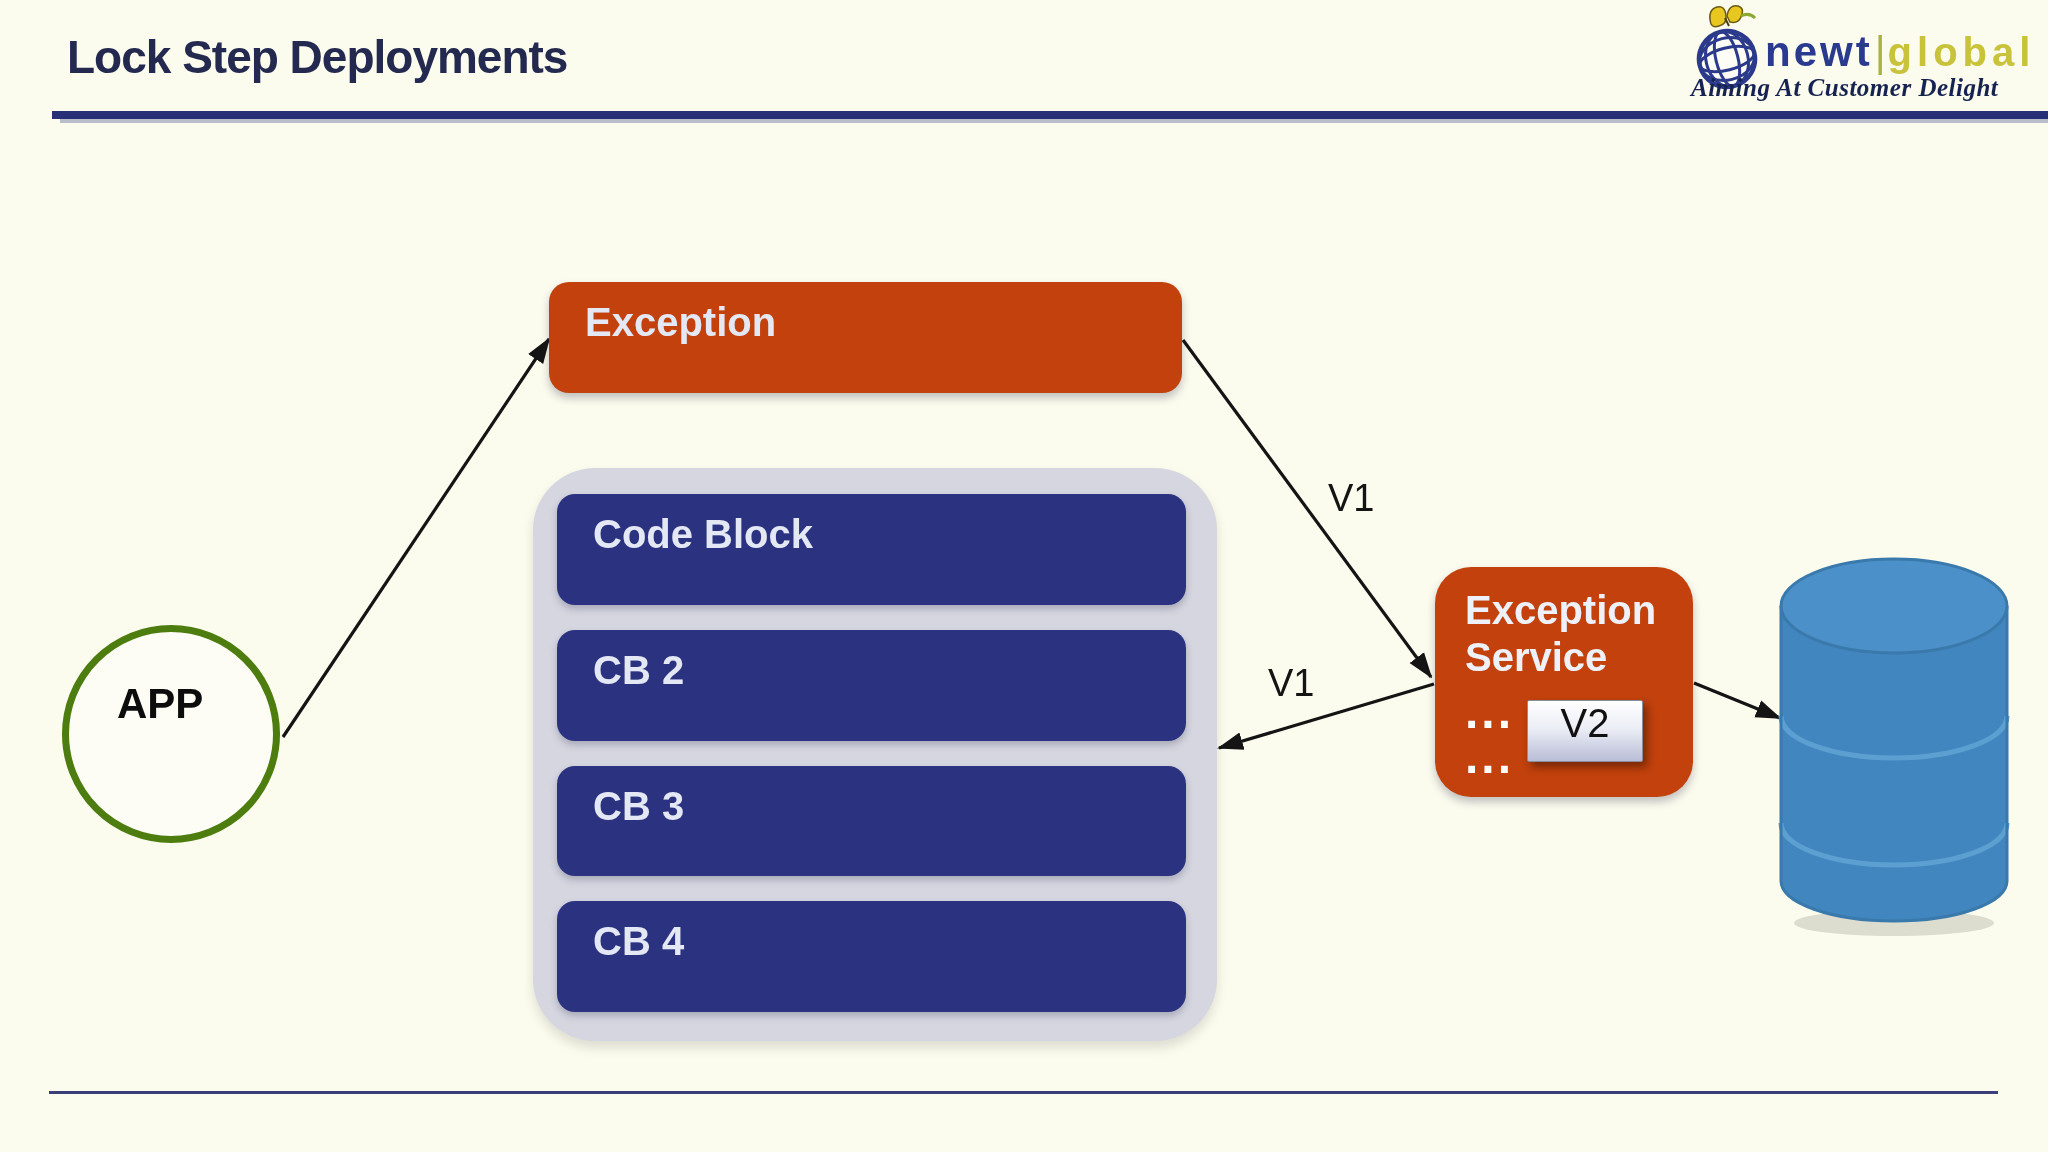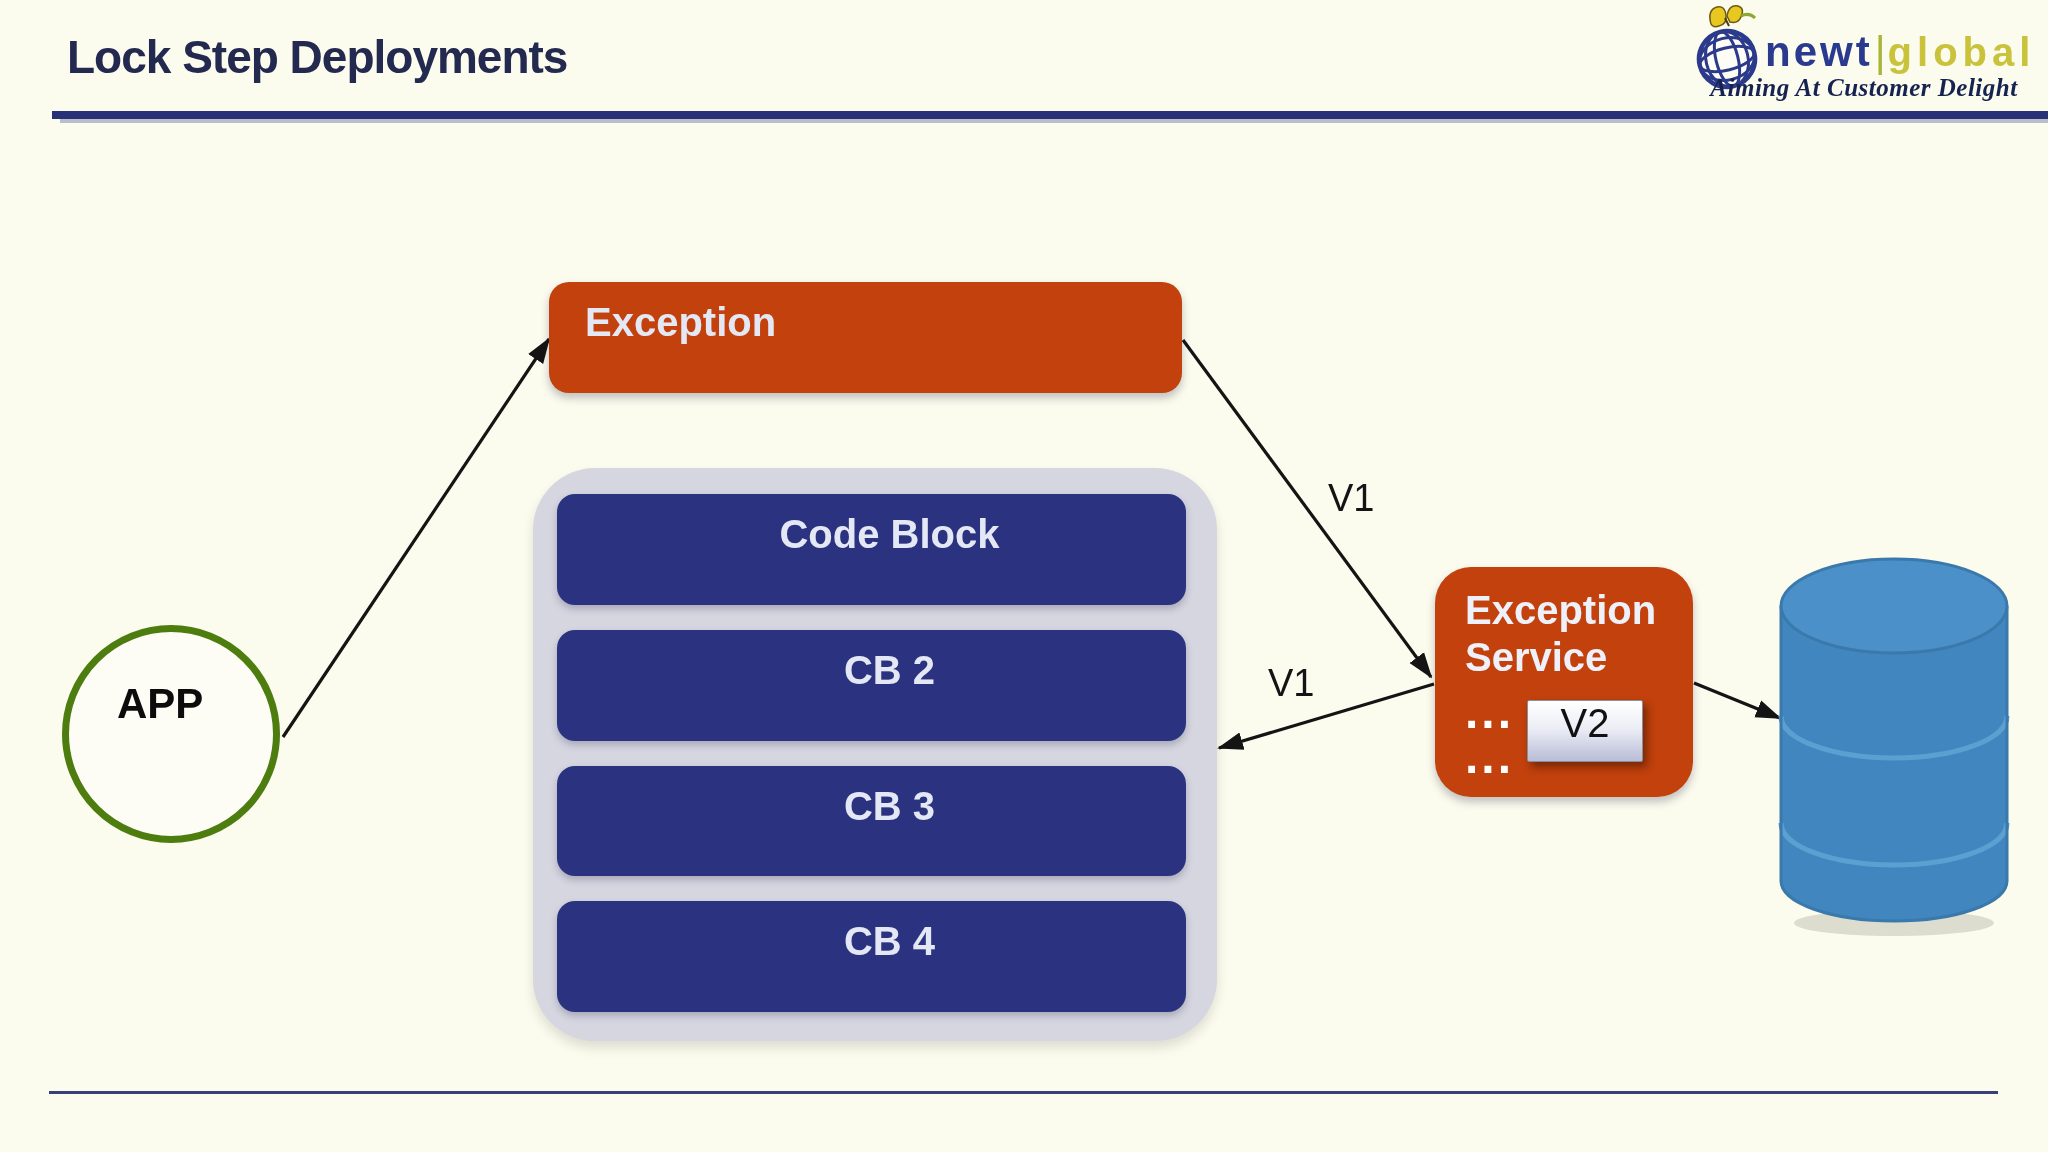--- a/index.html
+++ b/index.html
@@ -27,21 +27,21 @@
   }
   
   .logo{position:absolute;left:1691px;top:2px;width:346px;height:102px;}
   .logo .globe{position:absolute;left:2px;top:24px;}
   .logo .butterfly{position:absolute;left:14px;top:0px;}
   .brand{position:absolute;left:74px;top:26px;white-space:nowrap;}
   .brand .newt{font-size:42px;font-weight:700;color:#2a3b8f;letter-spacing:3px;}
   .brand .pipe{font-size:42px;font-weight:400;color:#a9b53a;padding:0 2px;}
   .brand .global{font-size:40px;font-weight:700;color:#c9c33c;letter-spacing:5px;}
   .tagline{
-    position:absolute;left:0;top:72px;width:346px;text-align:center;
+    position:absolute;left:0;top:72px;width:346px;
     font-family:"Liberation Serif", serif;font-style:italic;font-weight:700;
     font-size:25px;color:#16224f;letter-spacing:0.5px;white-space:nowrap;
   }
   
   .app-circle{
     position:absolute;left:62px;top:625px;width:204px;height:204px;
     border:7px solid #4d7c0f;border-radius:50%;background:#fdfdf6;
   }
   .app-circle .app-label{
     position:absolute;left:48px;top:48px;
@@ -57,21 +57,21 @@
     padding:0;box-sizing:border-box;
   }
   .box-label{
     display:block;padding:18px 0 0 36px;font-size:40px;font-weight:700;color:#e4e8f4;
   }
   .cb-container{
     position:absolute;left:533px;top:468px;width:684px;height:573px;
     background:#d5d6e0;border-radius:62px;
     box-shadow:0 7px 12px rgba(0,0,0,0.12);
     box-sizing:border-box;padding:26px 31px 29px 24px;
-    display:flex;flex-direction:column;gap:25px;text-align:center;
+    display:flex;flex-direction:column;gap:25px;
   }
   .cb-block{
     flex:1 1 auto;border-radius:18px;background:#2b3381;
     box-shadow:0 4px 7px rgba(40,40,70,0.25);
   }
   .exc-service{
     position:absolute;left:1435px;top:567px;width:258px;height:230px;
     border-radius:36px;box-sizing:border-box;
   }
   .exc-service .svc-line{

